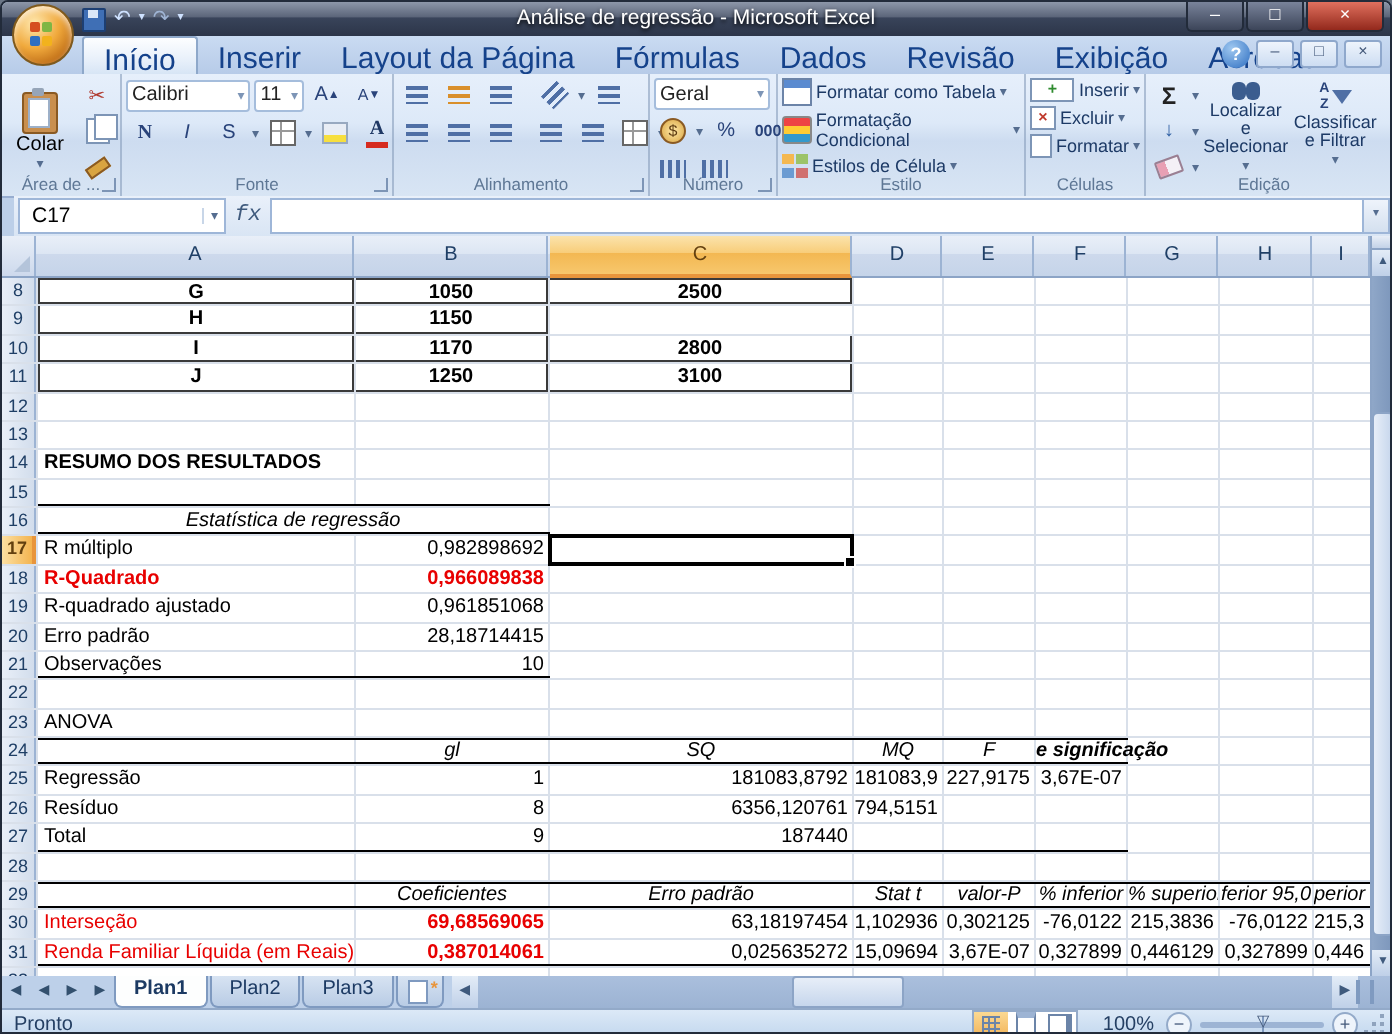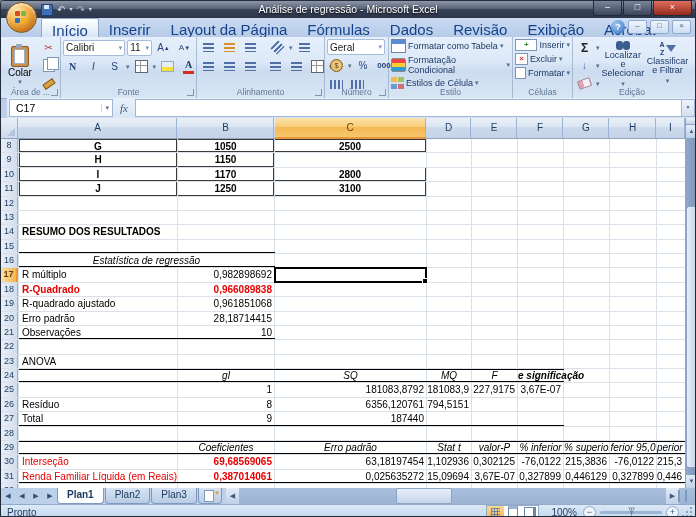--- a/index.html
+++ b/index.html
@@ -91,21 +91,21 @@
   .binoc:before,.binoc:after{content:"";position:absolute;top:0;width:7px;height:9px;border-radius:3px;background:#3b5d8f;}
   .binoc:before{left:0}.binoc:after{right:0}
   .vbig{display:flex;flex-direction:column;align-items:center;width:52px;text-align:center;font-size:9px;
     color:#1d3a66;cursor:pointer;line-height:9px;gap:1px;padding-top:2px;}
   
   .fbar{position:absolute;left:6px;top:97px;right:0;height:20px;background:linear-gradient(#e9f0fa,#d9e5f4);
     border-bottom:1px solid #aabccf;display:flex;align-items:center;}
   .namebox{width:96px;height:16px;background:#fff;border:1px solid #9eb6d8;margin-left:2px;font-size:10.5px;
     display:flex;align-items:center;padding-left:6px;color:#000;}
   .namebox .dd{margin-left:auto;border-left:1px solid #c8d6e8;padding:0 3px;color:#55master;color:#556d90;font-size:7px;}
-  .fxbtn{width:22px;text-align:center;font-family:Liberation Serif, serif;font-style:italic;font-size:11px;color:#3f5a7d;cursor:pointer;}
+  .fxbtn{width:22px;text-align:center;font-family:Liberation Mono, monospace;font-style:italic;font-size:11px;color:#3f5a7d;cursor:pointer;}
   .finput{flex:1;height:16px;background:#fff;border:1px solid #9eb6d8;border-right:none;margin-right:0;}
   .fexp{width:12px;height:16px;background:linear-gradient(#eef3fb,#d4e0ef);border:1px solid #9eb6d8;font-size:6px;
     color:#55!important6d90;color:#556d90;text-align:center;line-height:15px;cursor:pointer;}
   
   .sheet{position:absolute;left:0;top:117px;width:696px;height:370px;background:#fff;overflow:hidden;}
   .chrow{position:absolute;left:0;top:0;width:684px;height:21px;
     background:linear-gradient(#e9eff8 0%,#dce6f3 45%,#cdd9ec 46%,#c5d4e9 100%);border-bottom:1px solid #8ca4c6;box-sizing:border-box;}
   .corner{position:absolute;left:0;top:0;width:17px;height:20px;border-right:1px solid #9cb3d3;box-sizing:border-box;
     background:linear-gradient(#e9eff8,#cdd9ec);cursor:pointer;}
   .corner:after{content:"";position:absolute;right:2px;bottom:2px;width:0;height:0;
@@ -565,20 +565,21 @@
         <div class="cell b ctr it">gl</div>
         <div class="cell c ctr it">SQ</div>
         <div class="cell d ctr it">MQ</div>
         <div class="cell e ctr it">F</div>
         <div class="cell f ctr it noclip">e significação</div>
         <div class="hline lnAF top"></div>
         <div class="hline lnAF bot"></div>
       </div>
       <div class="row">
         <div class="rh">25</div>
+        <div class="cell a lbl">Regressão</div>
         <div class="cell b num">1</div>
         <div class="cell c num">181083,8792</div>
         <div class="cell d num">181083,9</div>
         <div class="cell e num">227,9175</div>
         <div class="cell f num">3,67E-07</div>
       </div>
       <div class="row">
         <div class="rh">26</div>
         <div class="cell a lbl">Resíduo</div>
         <div class="cell b num">8</div>

